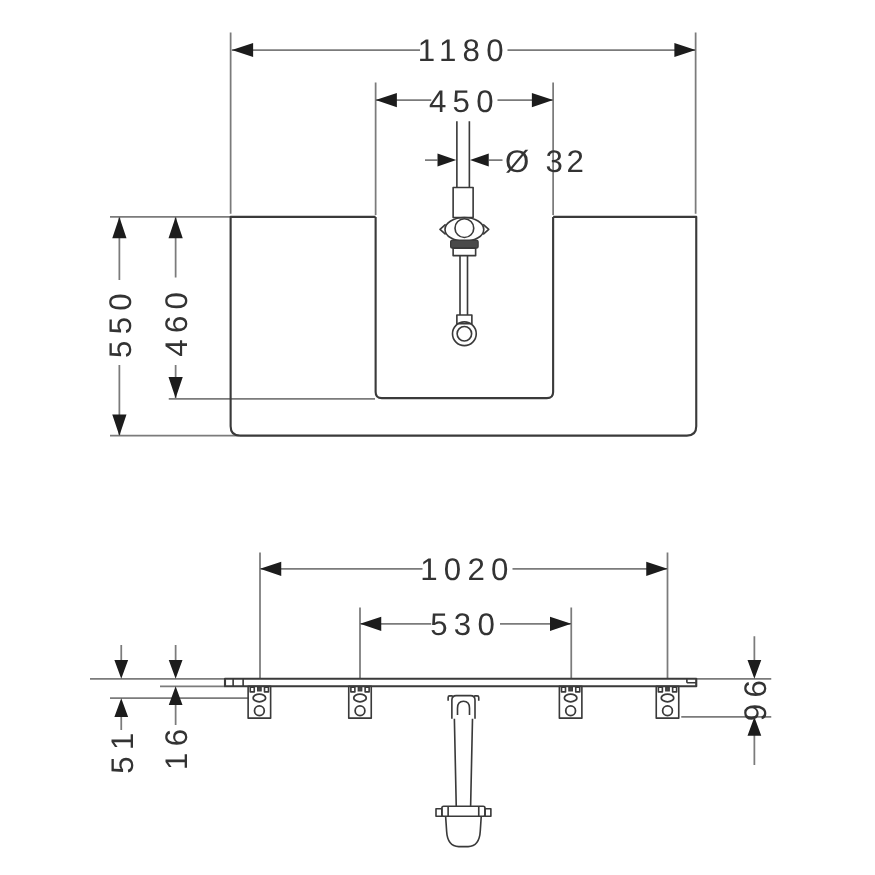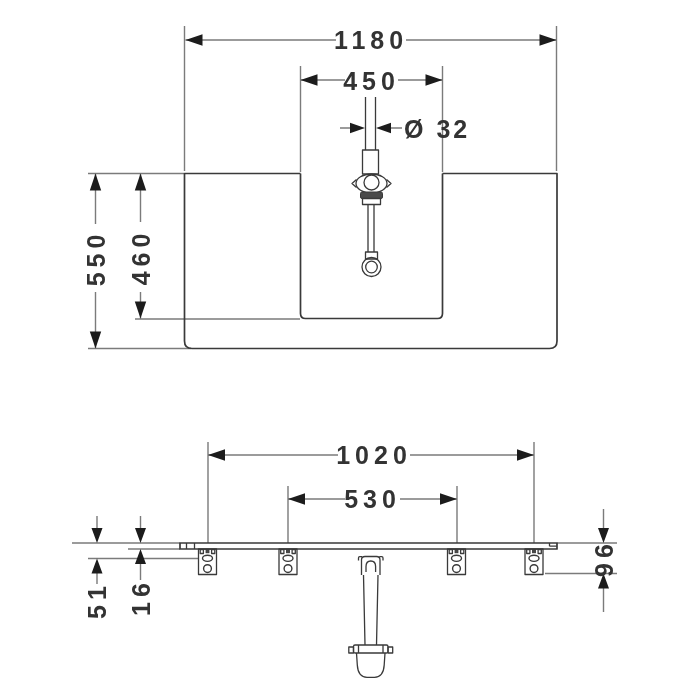--- a/index.html
+++ b/index.html
@@ -6,21 +6,20 @@
     margin: 0;
     padding: 0;
     background: #ffffff;
   }
   .stage {
     width: 700px;
     height: 700px;
     position: relative;
     background: #ffffff;
     font-family: "Liberation Sans", sans-serif;
-    font-weight: bold;
   }
   svg { display: block; }
   .obj {
     fill: none;
     stroke: #3a3a3a;
     stroke-width: 1.7;
     stroke-linecap: butt;
     stroke-linejoin: round;
   }
   .obj-thin {

